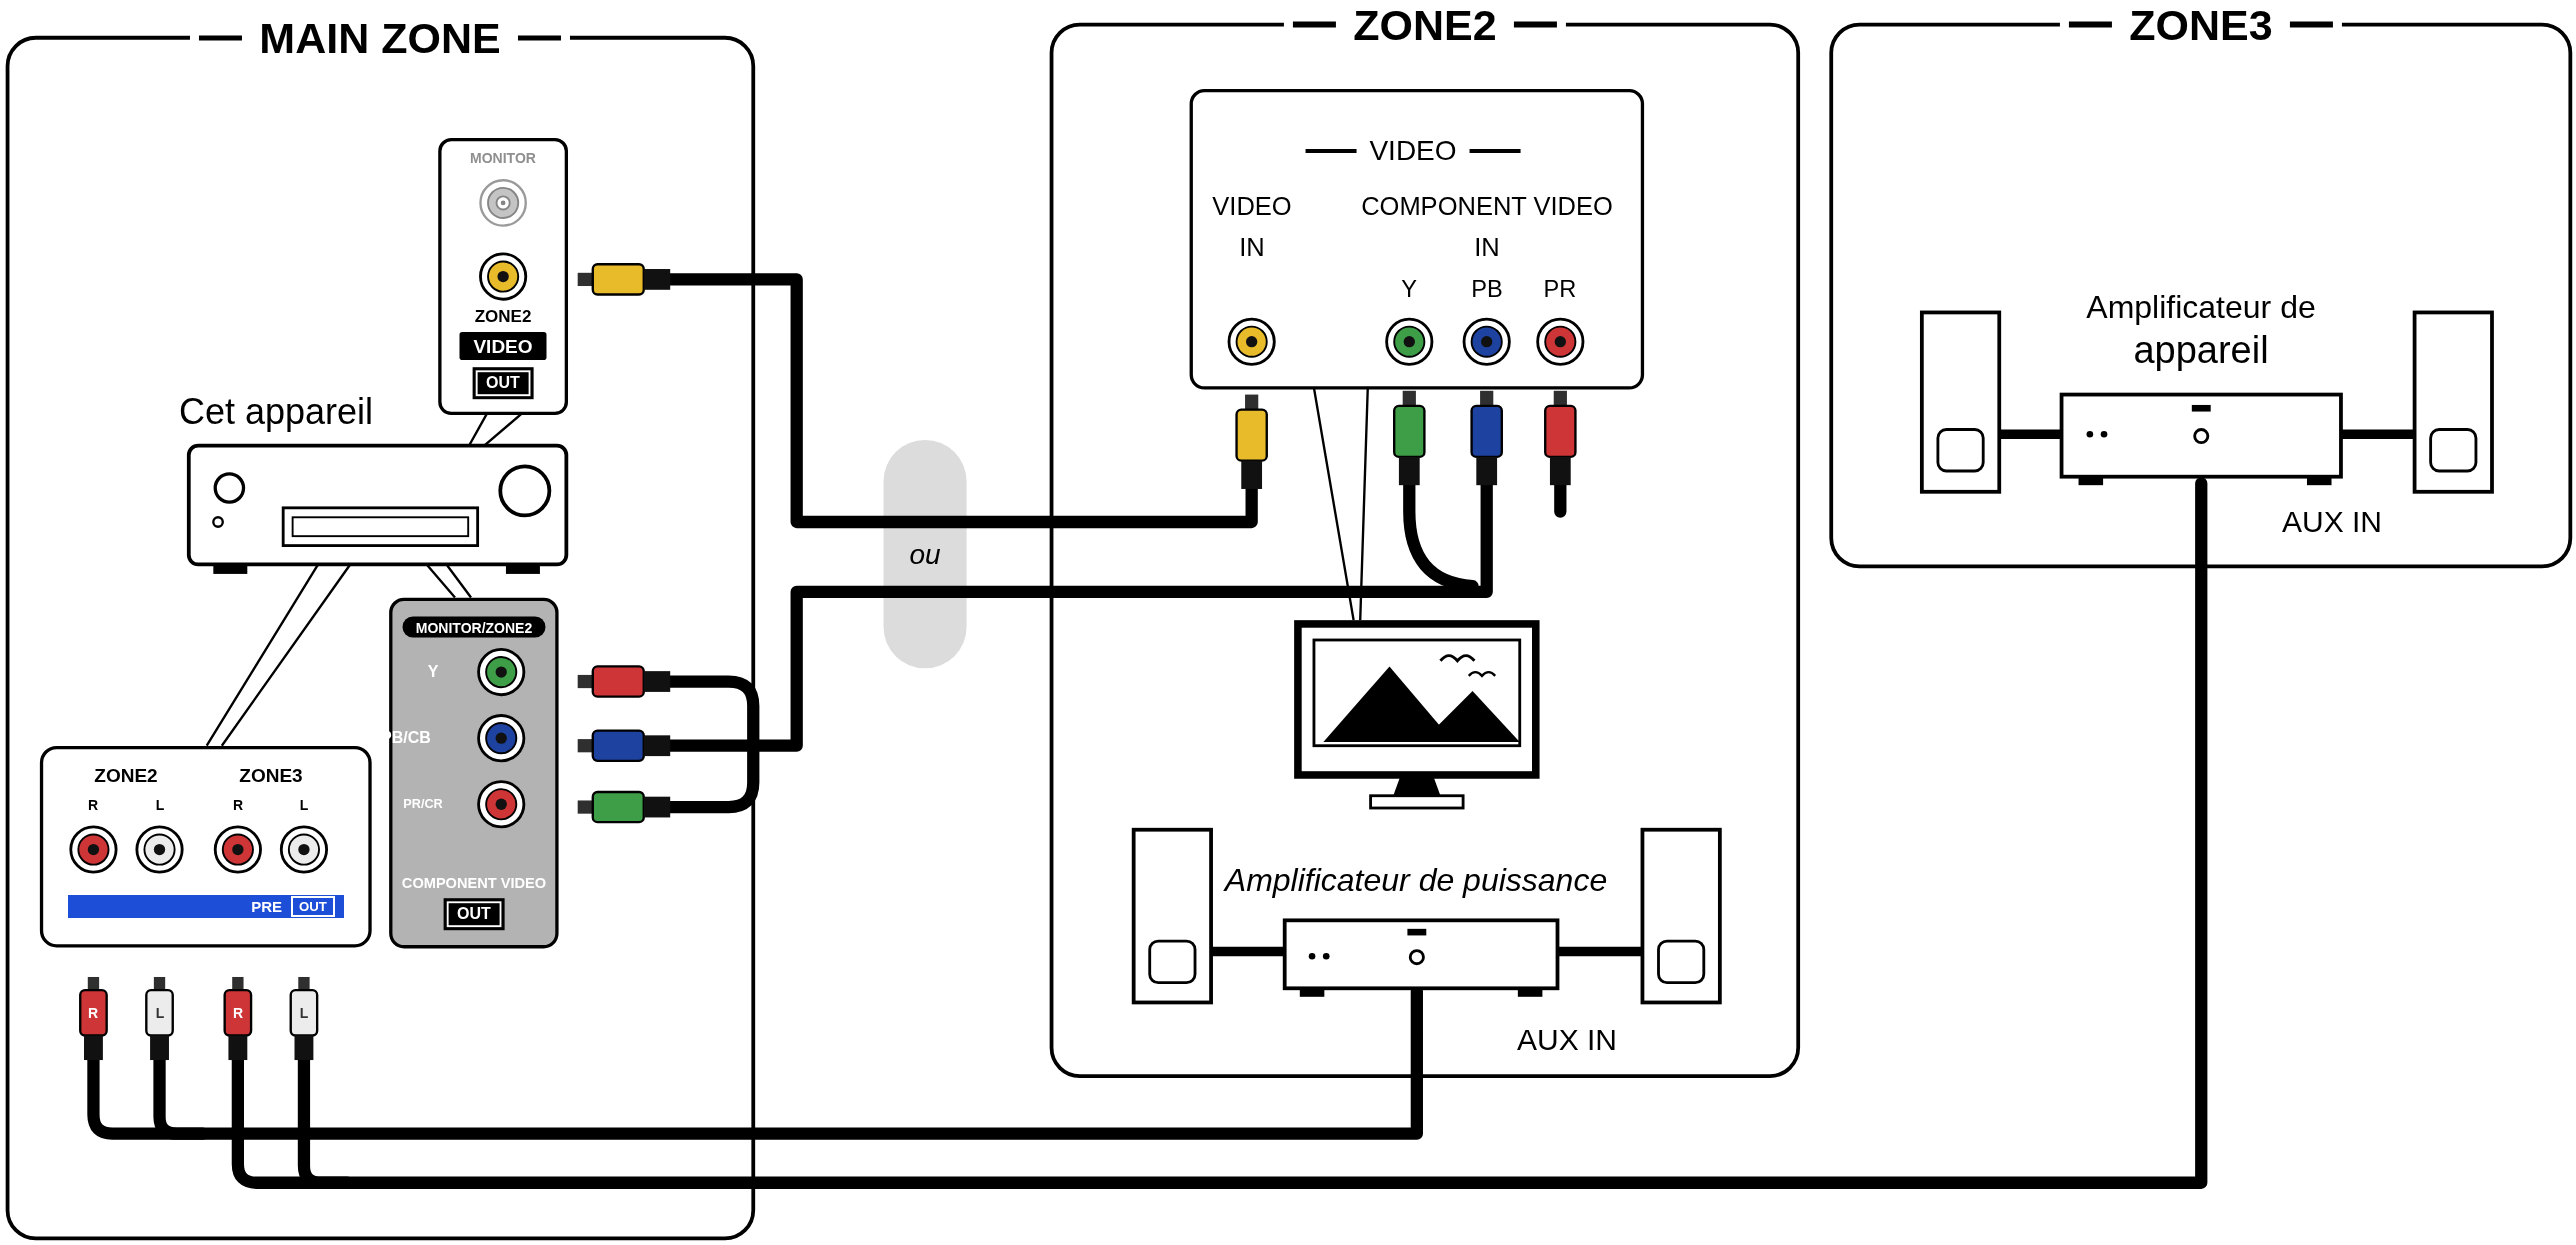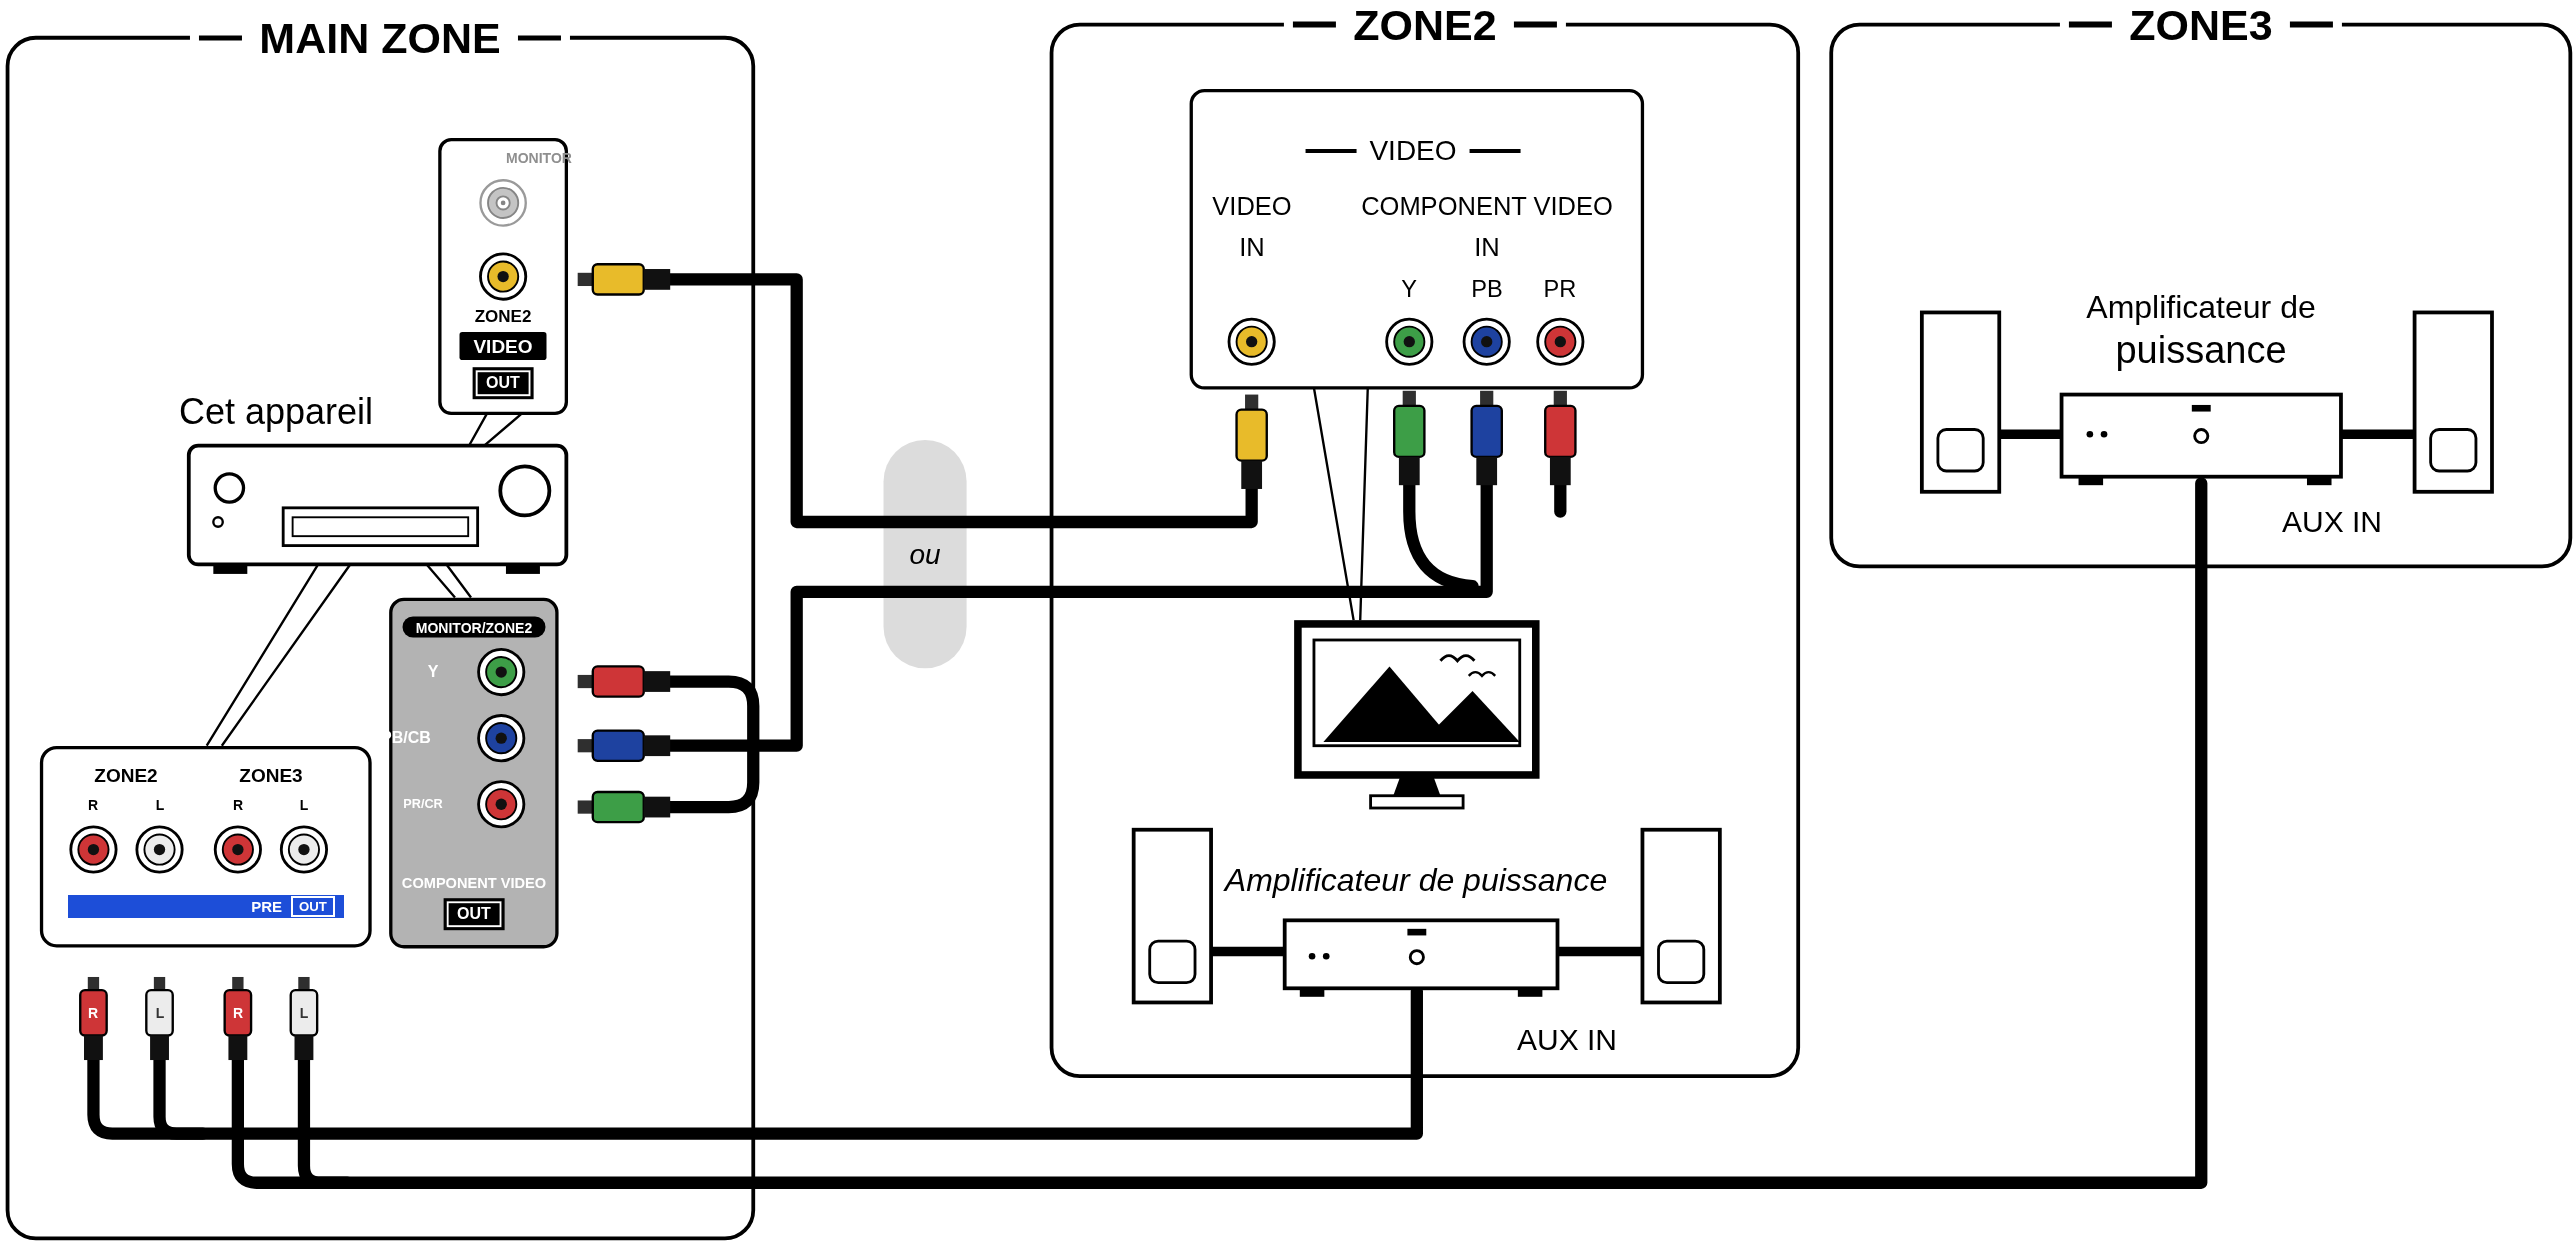--- a/index.html
+++ b/index.html
@@ -274,21 +274,21 @@
   <div class="zone-title" style="left:380px; top:38px;">
       <span>MAIN ZONE</span>
     </div>
   <div class="zone-title" style="left:1425px; top:24.5px;">
       <span>ZONE2</span>
     </div>
   <div class="zone-title" style="left:2201px; top:24.5px;">
       <span>ZONE3</span>
     </div>
 
-  <div class="lbl b grey" style="left:503px; top:158px; font-size:14px;margin-left:36px;">MONITOR</div>
+  <div class="lbl b grey" style="left:503px; top:158px; font-size:14px;">MONITOR</div>
   <div class="lbl b" style="left:503px; top:317px; font-size:17px;">ZONE2</div>
   <div class="bar" style="left:503px; top:346px; width:87px; height:28px; font-size:19px; border-radius:2.8px;">VIDEO</div>
   <div class="outbox" style="left:503px; top:383px;">OUT</div>
 
   <div class="lbl" style="left:276px; top:412px; font-size:36px;">Cet appareil</div>
 
   <div class="bar" style="left:474px; top:627px; width:143px; height:21px; font-size:14px; border-radius:13.2px;">MONITOR/ZONE2</div>
   <div class="lbl b w" style="left:433px; top:672px; font-size:16px;">Y</div>
   <div class="lbl b w" style="left:406px; top:738px; font-size:16px;">PB/CB</div>
   <div class="lbl b w" style="left:423px; top:804px; font-size:12.7px;">PR/CR</div>
@@ -320,17 +320,17 @@
   <div class="lbl" style="left:1487px; top:207px; font-size:25.5px;">COMPONENT VIDEO</div>
   <div class="lbl" style="left:1487px; top:248px; font-size:25.5px;">IN</div>
   <div class="lbl" style="left:1409px; top:290px; font-size:23.6px;">Y</div>
   <div class="lbl" style="left:1487px; top:290px; font-size:23.6px;">PB</div>
   <div class="lbl" style="left:1560px; top:290px; font-size:23.6px;">PR</div>
 
   <div class="lbl" style="left:1416px; top:880px; font-size:32px;font-style:italic;">Amplificateur de puissance</div>
   <div class="lbl" style="left:1567px; top:1040px; font-size:30px;">AUX IN</div>
 
   <div class="lbl ctr" style="left:2201px; top:307px; font-size:32px;">Amplificateur de</div>
-  <div class="lbl ctr" style="left:2201px; top:351px; font-size:38px;">puissance</div>
+  <div class="lbl ctr" style="left:2201px; top:351px; font-size:38px;">appareil</div>
   <div class="lbl" style="left:2332px; top:522px; font-size:30px;">AUX IN</div>
 
 </div>
 
 
 </body></html>

